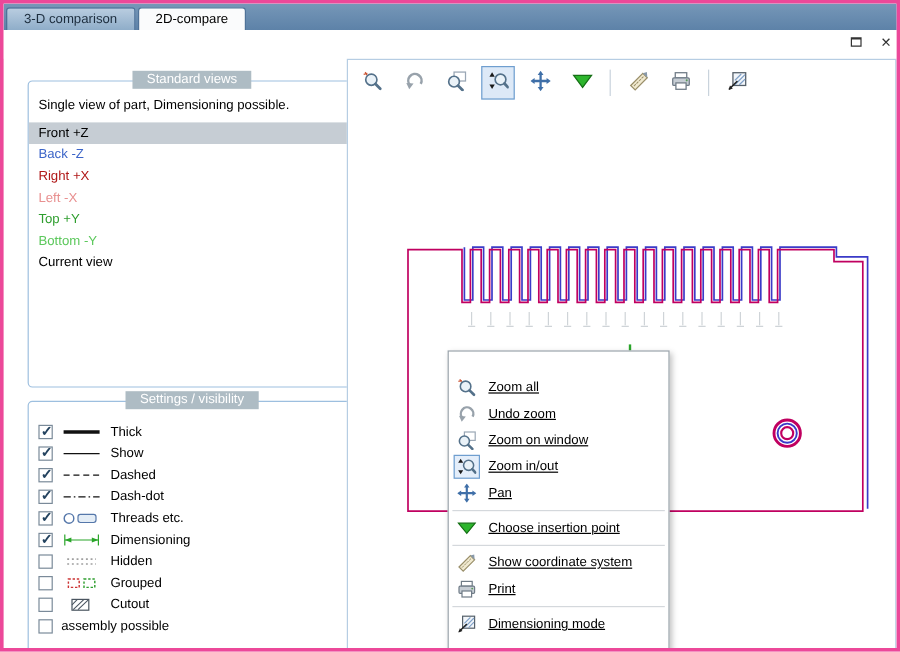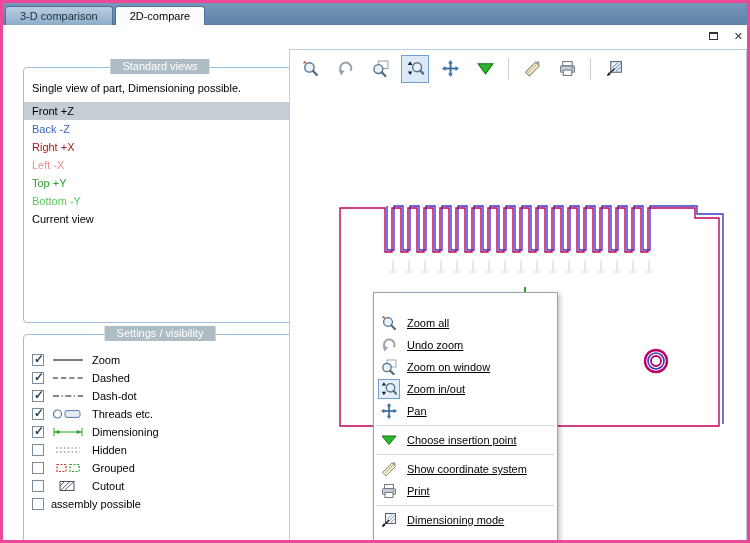--- a/index.html
+++ b/index.html
@@ -97,29 +97,38 @@
       <div class="viewitem c-green">Top +Y</div>
       <div class="viewitem c-lgreen">Bottom -Y</div>
       <div class="viewitem c-black">Current view</div>
     </div>
   </div>
 
   <div class="groupbox box2">
     <div class="boxheader">Settings / visibility</div>
     <div class="setrows">
 
+      <div class="setrow">
+        <span class="checkbox" data-checked="true"></span>
+        <span class="lineicon">
+            <svg width="34" height="12" viewBox="0 0 34 12">
+              <line x1="2" y1="6" x2="32" y2="6" stroke="#111" stroke-width="3"></line>
+            </svg>
+          </span>
+        <span class="setlabel">Thick</span>
+      </div>
 
       <div class="setrow">
         <span class="checkbox" data-checked="true"></span>
         <span class="lineicon">
             <svg width="34" height="12" viewBox="0 0 34 12">
               <line x1="2" y1="6" x2="32" y2="6" stroke="#111" stroke-width="1.1"></line>
             </svg>
           </span>
-        <span class="setlabel">Zoom</span>
+        <span class="setlabel">Show</span>
       </div>
 
       <div class="setrow">
         <span class="checkbox" data-checked="true"></span>
         <span class="lineicon">
             <svg width="34" height="12" viewBox="0 0 34 12">
               <line x1="2" y1="6" x2="32" y2="6" stroke="#111" stroke-width="1.1" stroke-dasharray="5 3.2"></line>
             </svg>
           </span>
         <span class="setlabel">Dashed</span>

